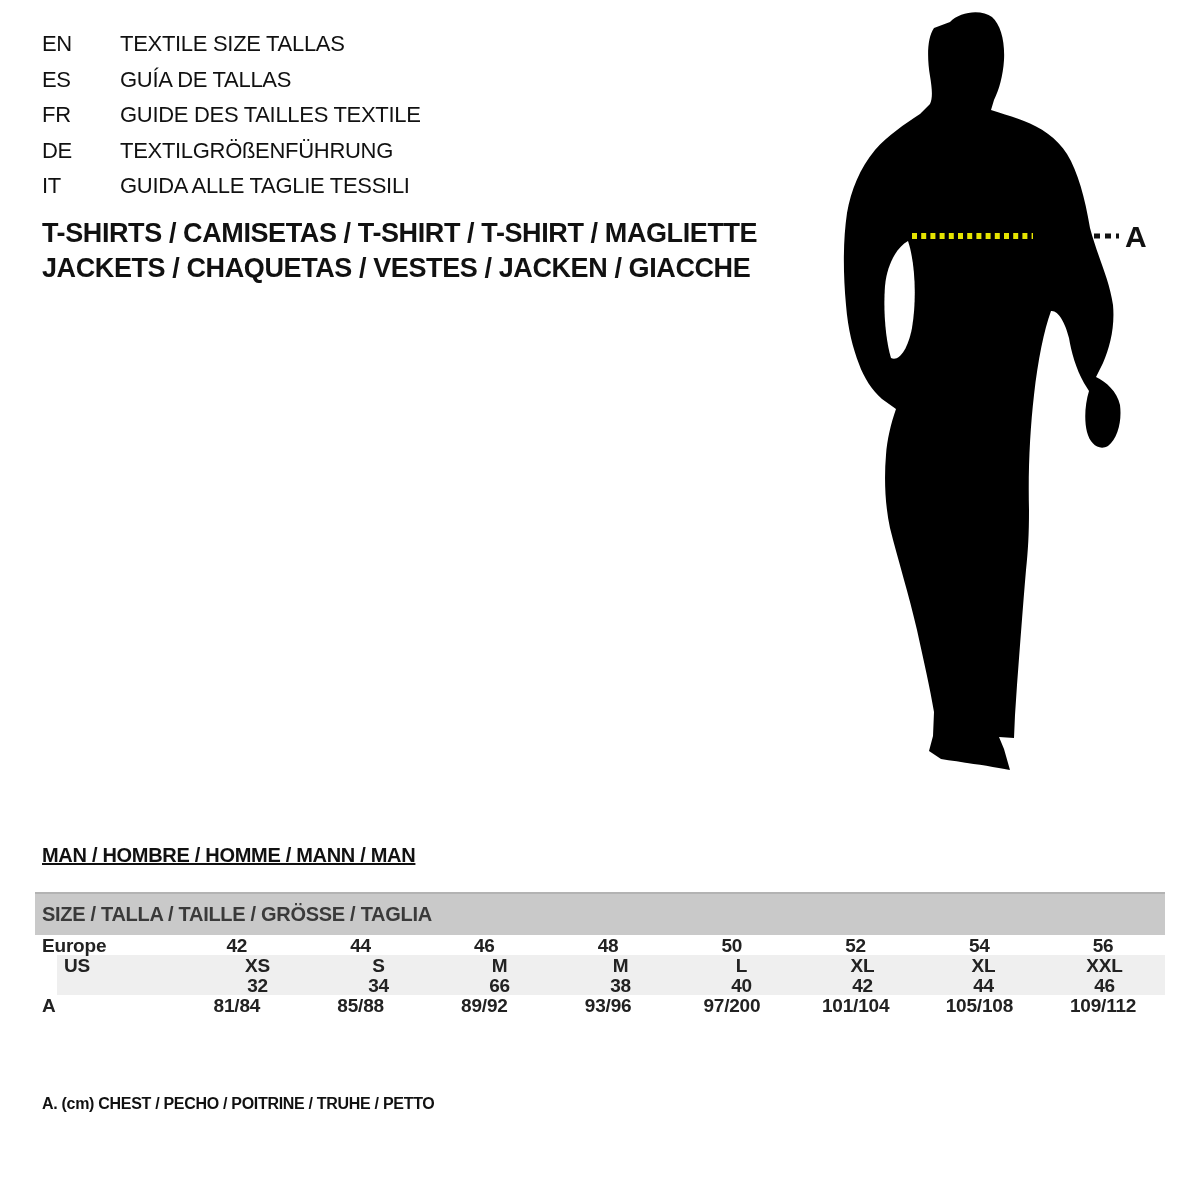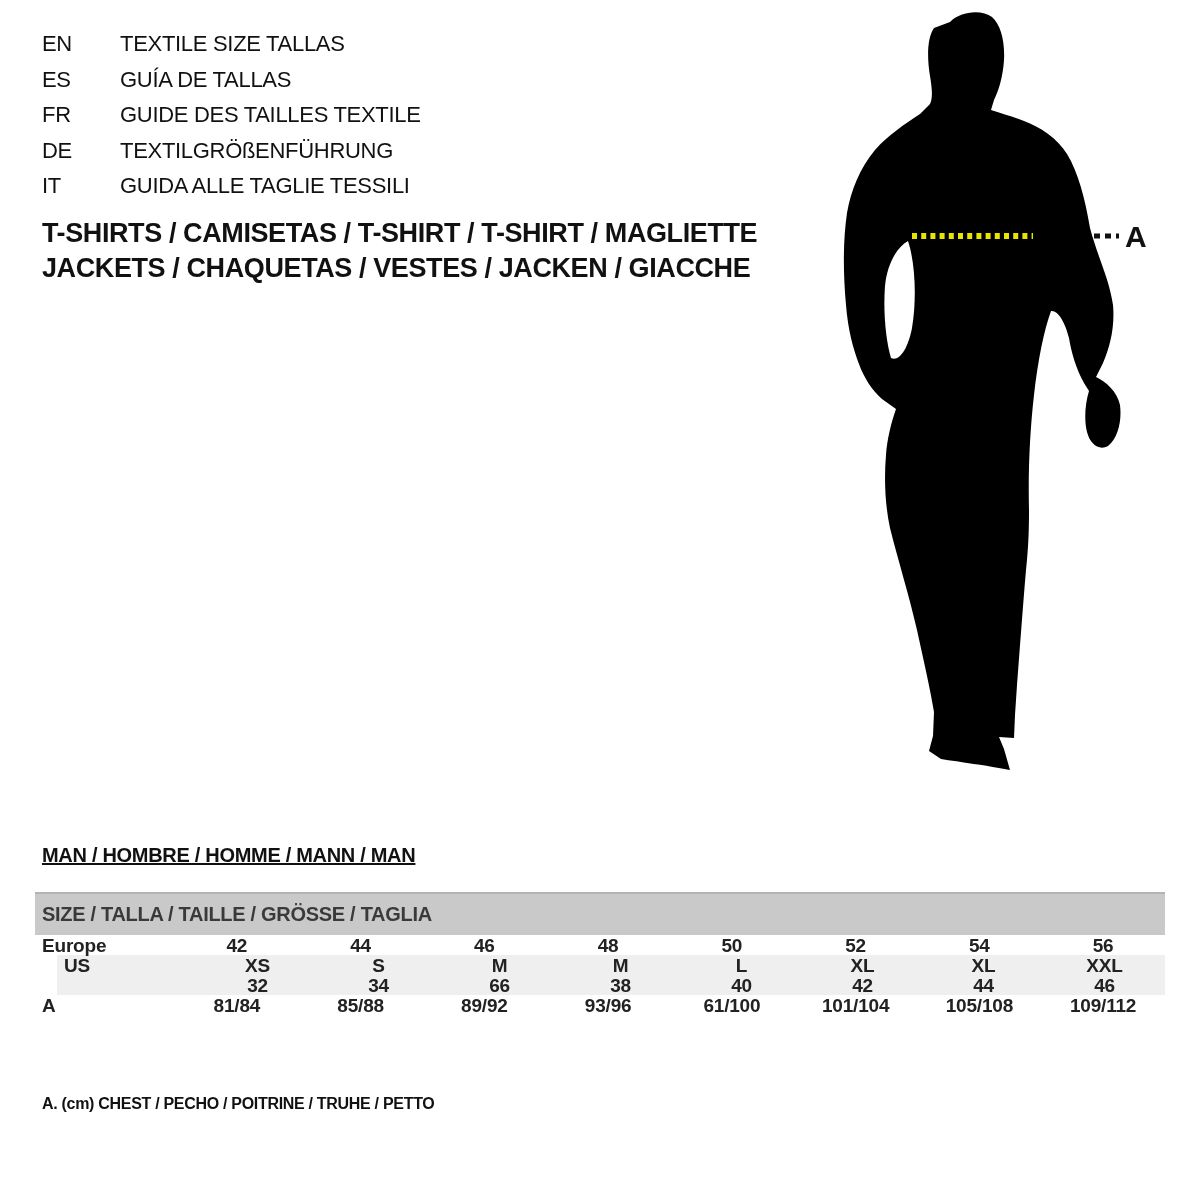--- a/index.html
+++ b/index.html
@@ -240,21 +240,21 @@
           <span class="t-cell">44</span>
           <span class="t-cell">46</span>
         </div>
 
         <div class="t-row">
           <span class="t-label">A</span>
         <span class="t-cell">81/84</span>
           <span class="t-cell">85/88</span>
           <span class="t-cell">89/92</span>
           <span class="t-cell">93/96</span>
-          <span class="t-cell">61/100</span>
+          <span class="t-cell">97/200</span>
           <span class="t-cell">101/104</span>
           <span class="t-cell">105/108</span>
           <span class="t-cell">109/112</span>
         </div>
       </div>
   </div>
 
   <div class="footnote">A. (cm) CHEST / PECHO / POITRINE / TRUHE / PETTO</div>
 
 </div>

